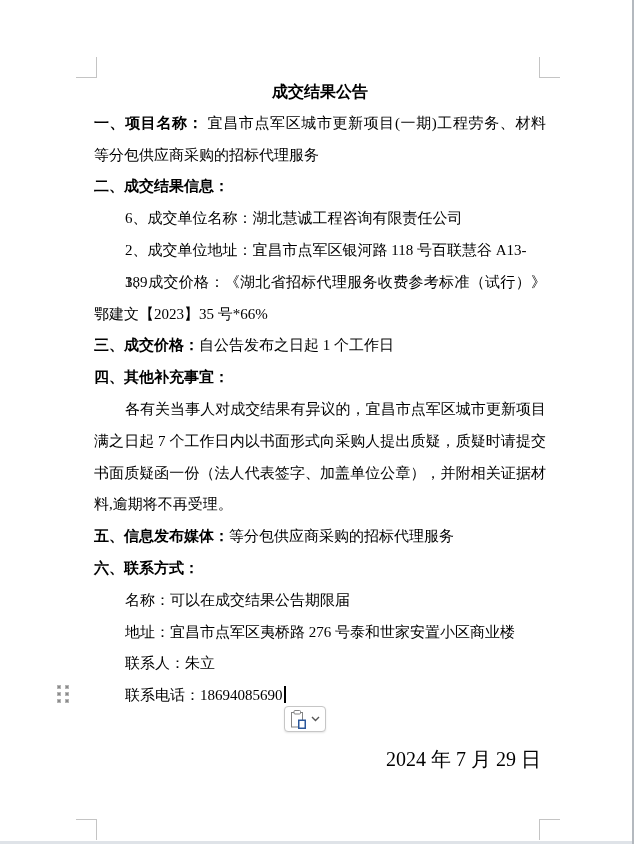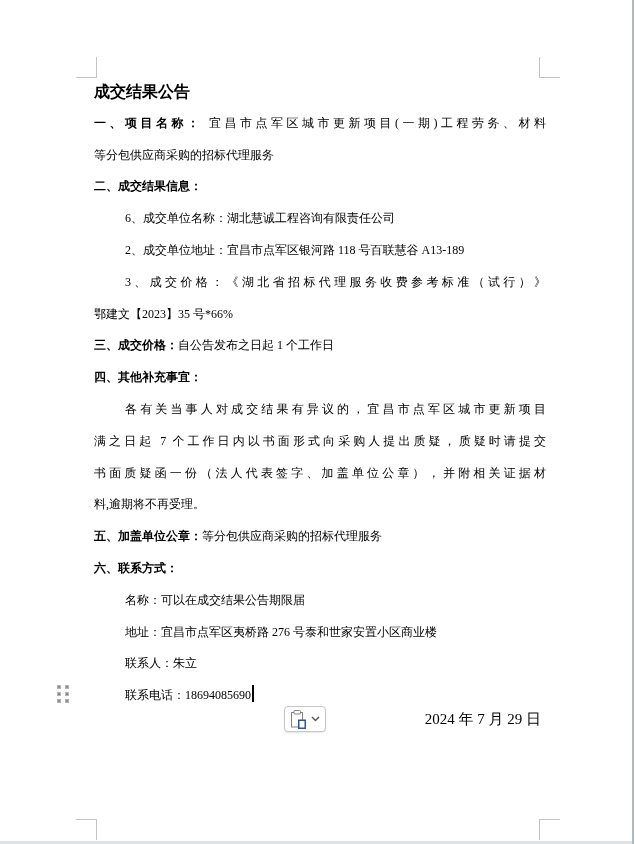--- a/index.html
+++ b/index.html
@@ -11,28 +11,28 @@
   .right-edge{position:absolute;left:632px;top:0;width:2px;height:844px;background:#b4b9bf;}
   .bottom-bar{position:absolute;left:0;top:841px;width:632px;height:3px;background:#dfe3e8;}
   
   .crop{position:absolute;width:20px;height:20px;}
   .crop.tl{left:76px;top:57px;border-right:1px solid #c4c4c4;border-bottom:1px solid #c4c4c4;}
   .crop.tr{left:539px;top:57px;border-left:1px solid #c4c4c4;border-bottom:1px solid #c4c4c4;}
   .crop.bl{left:76px;top:819px;border-right:1px solid #c4c4c4;border-top:1px solid #c4c4c4;}
   .crop.br{left:539px;top:819px;border-left:1px solid #c4c4c4;border-top:1px solid #c4c4c4;}
   
   .text-area{position:absolute;left:94px;top:76px;width:452px;}
-  .t{height:31.8px;line-height:31.8px;font-weight:bold;font-size:16px;}
-  .l{height:31.8px;line-height:31.8px;font-size:12px;}
+  .t{height:31.8px;line-height:31.8px;text-align:center;font-weight:bold;font-size:16px;}
+  .l{height:31.8px;line-height:31.8px;font-size:15px;}
   .l .b{font-weight:bold;}
   .ind{padding-left:31px;}
   .just{text-align:justify;text-align-last:justify;text-justify:inter-ideograph;}
   .caret{display:inline-block;width:2px;height:17px;background:#000;vertical-align:-3px;margin-left:1px;}
-  .date-line{position:absolute;left:94px;top:704px;width:447px;height:31.8px;line-height:31.8px;
-    font-size:15px;text-align:right;}
+  .date-line{position:absolute;left:94px;top:744px;width:447px;height:31.8px;line-height:31.8px;
+    font-size:20px;text-align:right;}
   
   .paste-btn{position:absolute;left:284px;top:706px;width:42px;height:26px;background:#fff;
     border:1px solid #c6c6c6;border-radius:4px;box-shadow:0 1px 2px rgba(0,0,0,.10);
     display:flex;align-items:center;justify-content:space-between;padding:0 5px;box-sizing:border-box;cursor:pointer;}
   
   .drag-handle{position:absolute;left:57px;top:685px;width:12px;height:18px;
     display:grid;grid-template-columns:4px 4px;grid-template-rows:4px 4px 4px;column-gap:4px;row-gap:3px;cursor:grab;}
   .drag-handle .dot{width:4px;height:4px;background:#8a8a8a;box-shadow:inset 0 0 0 1px #b5b5b5;}
 </style>
 </head>
@@ -68,21 +68,21 @@
   <div class="l"><span>鄂建文【2023】35 号*66%</span></div>
 
   <div class="l"><span class="b">三、成交价格：</span><span>自公告发布之日起 1 个工作日</span></div>
 
   <div class="l"><span class="b">四、其他补充事宜：</span></div>
   <div class="l ind just"><span>各有关当事人对成交结果有异议的，宜昌市点军区城市更新项目</span></div>
   <div class="l just"><span>满之日起 7 个工作日内以书面形式向采购人提出质疑，质疑时请提交</span></div>
   <div class="l just"><span>书面质疑函一份（法人代表签字、加盖单位公章），并附相关证据材</span></div>
   <div class="l"><span>料,逾期将不再受理。</span></div>
 
-  <div class="l"><span class="b">五、加盖单位公章：</span><span>等分包供应商采购的招标代理服务</span></div>
+  <div class="l"><span class="b">五、信息发布媒体：</span><span>等分包供应商采购的招标代理服务</span></div>
 
   <div class="l"><span class="b">六、联系方式：</span></div>
   <div class="l ind"><span>名称：可以在成交结果公告期限届</span></div>
   <div class="l ind"><span>地址：宜昌市点军区夷桥路 276 号泰和世家安置小区商业楼</span></div>
   <div class="l ind"><span>联系人：朱立</span></div>
   <div class="l ind"><span>联系电话：18694085690</span><span class="caret"></span></div>
 </div>
 
 <div class="date-line">2024 年 7 月 29 日</div>
 

